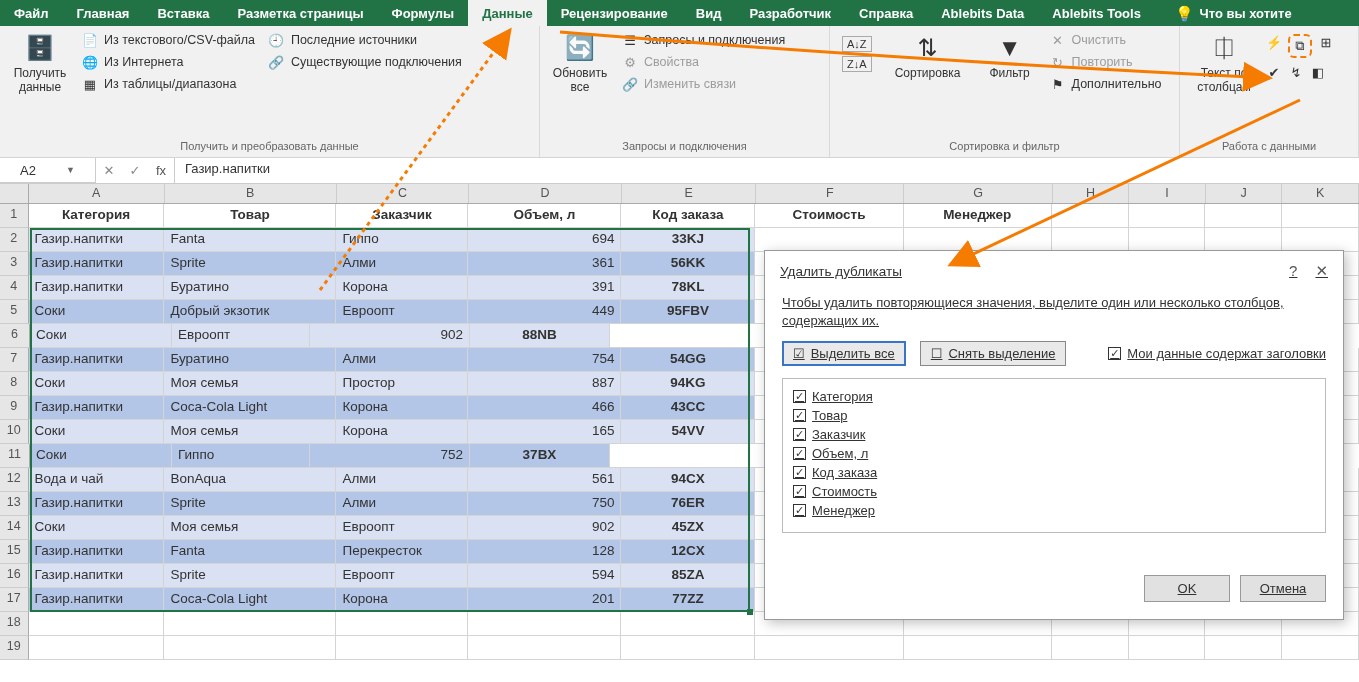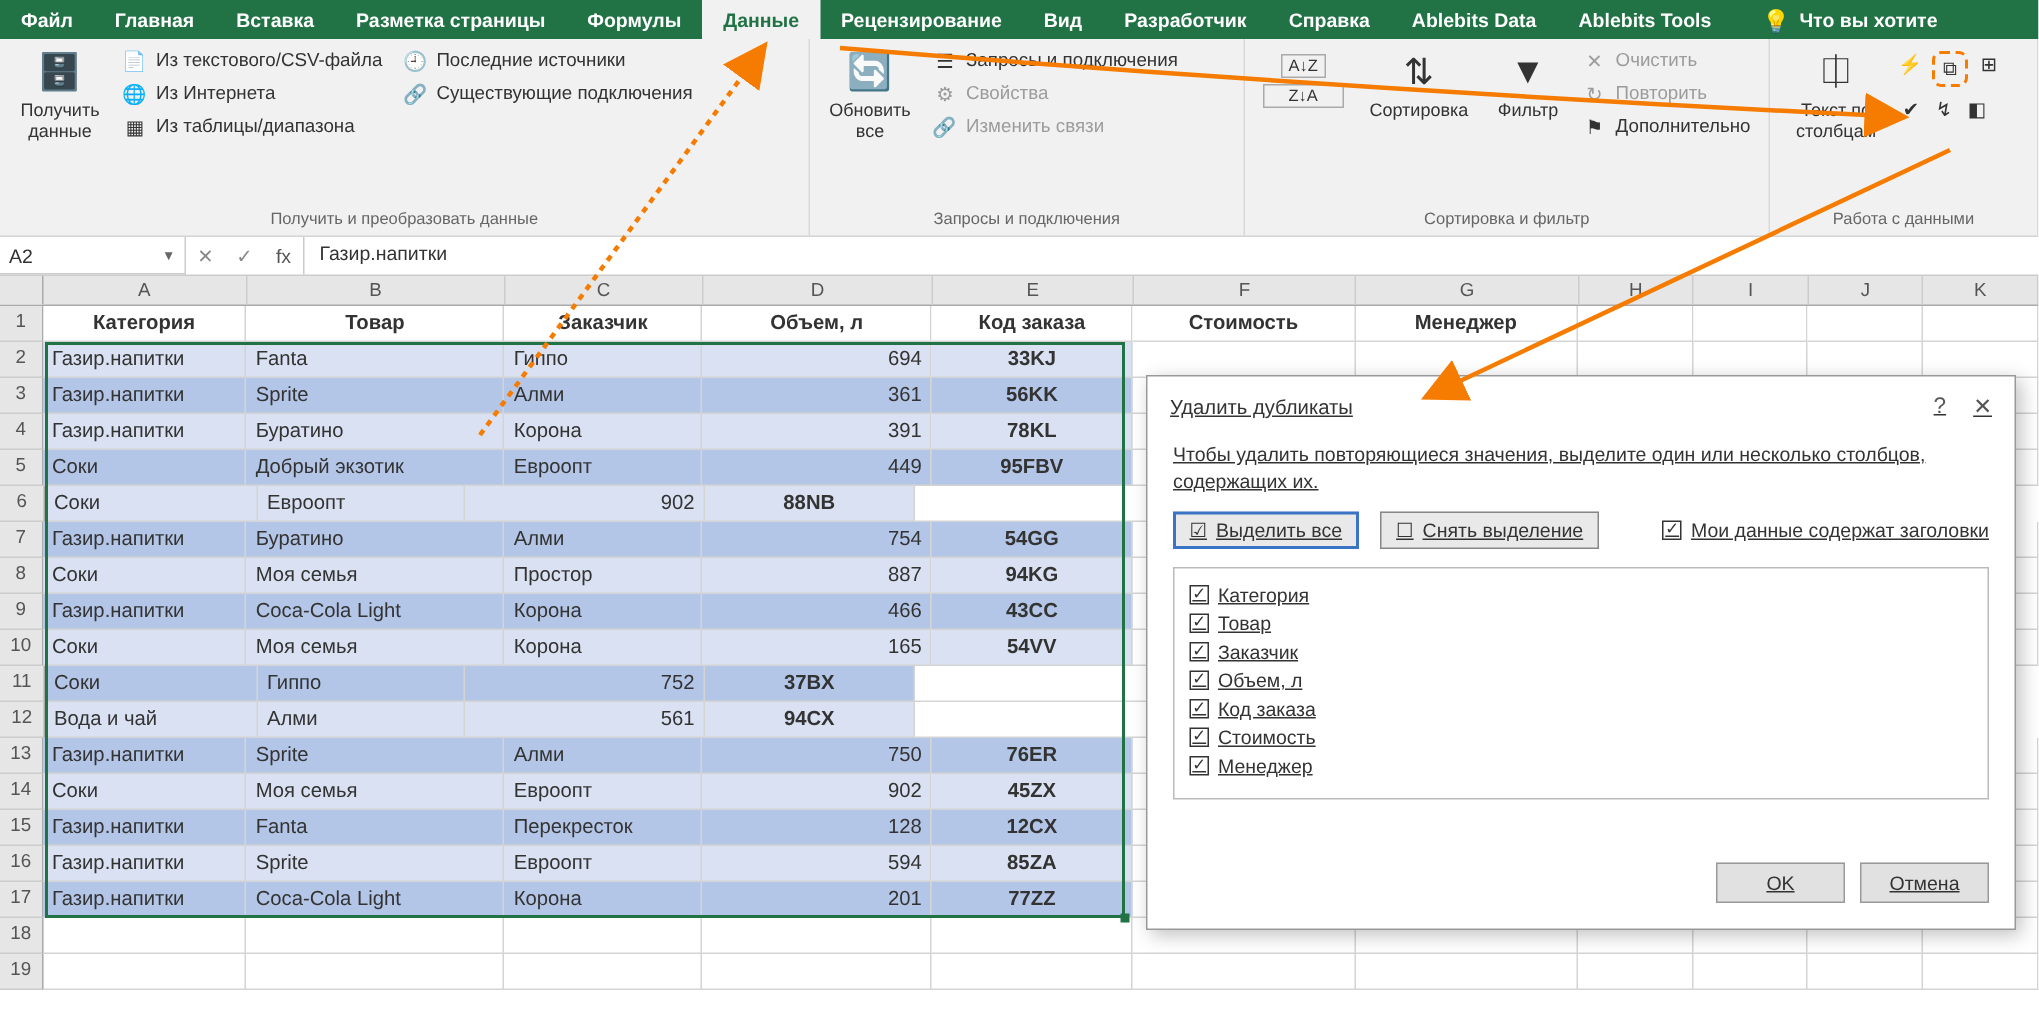--- a/index.html
+++ b/index.html
@@ -22,21 +22,21 @@
 .small-stack { display: flex; flex-direction: column; gap: 2px; }
 .small-btn { display: flex; align-items: center; gap: 6px; padding: 2px 4px; font-size: 12.5px; cursor: pointer; white-space: nowrap; }
 .small-btn.disabled { color: #9c9c9c; }
 .sq { width: 16px; height: 16px; display: inline-flex; align-items: center; justify-content: center; font-size: 13px; }
 
 
 .dup-btn { border: 2px dashed #f57c00; border-radius: 6px; padding: 2px; }
 
 
 .fbar { height: 26px; display: flex; align-items: stretch; border-bottom: 1px solid #ccc; background: #fff; }
-.namebox { width: 124px; border: 1px solid #ccc; border-top: none; border-left: none; padding: 3px 6px; font-size: 13px; display: flex; align-items: center; justify-content: space-between; }
+.namebox { width: 96px; border: 1px solid #ccc; border-top: none; border-left: none; padding: 3px 20px; font-size: 13px; display: flex; align-items: center; justify-content: space-between; }
 .namebox .dd { color: #666; font-size: 9px; }
 .fx-btns { display: flex; align-items: center; border-right: 1px solid #ccc; }
 .fx-btns span { width: 26px; text-align: center; color: #888; font-size: 13px; }
 .fx-btns .fx { color: #555; }
 .fx-input { flex: 1; padding: 3px 10px; font-size: 13px; }
 
 
 .grid { position: relative; }
 .col-headers { display: flex; height: 20px; background: #e6e6e6; border-bottom: 1px solid #aaa; }
 .row-h-corner { width: 30px; border-right: 1px solid #aaa; background: #e6e6e6; }
@@ -159,21 +159,21 @@
           </div>
       </div>
     </div>
     <div class="group-label">Запросы и подключения</div>
   </div>
 
   <div class="group" style="width:350px">
     <div class="group-body">
       <div style="display:flex;flex-direction:column;gap:4px;align-items:center;padding:6px 4px 0">
         <span style="font-size:11px;border:1px solid #aaa;padding:1px 4px">A↓Z</span>
-        <span style="font-size:11px;border:1px solid #aaa;padding:1px 16px">Z↓A</span>
+        <span style="font-size:11px;border:1px solid #aaa;padding:1px 4px">Z↓A</span>
       </div>
       <div class="big-btn" style="width:92px">
         <span class="icon">⇅</span>
         <span>Сортировка</span>
       </div>
       <div class="big-btn" style="width:60px">
         <span class="icon">▼</span>
         <span>Фильтр</span>
       </div>
       <div class="small-stack">
@@ -396,20 +396,21 @@
           <div class="cell cF"></div>
           <div class="cell cG"></div>
           <div class="cell cH"></div>
           <div class="cell cI"></div>
           <div class="cell cJ"></div>
           <div class="cell cK"></div>
         </div>
         <div class="row">
           <div class="rh">12</div>
           <div class="cell in cA">Вода и чай</div>
+          <div class="cell in cB">BonAqua</div>
           <div class="cell in cC">Алми</div>
           <div class="cell in cD num">561</div>
           <div class="cell in cE ctr">94CX</div>
           <div class="cell cF"></div>
           <div class="cell cG"></div>
           <div class="cell cH"></div>
           <div class="cell cI"></div>
           <div class="cell cJ"></div>
           <div class="cell cK"></div>
         </div>

